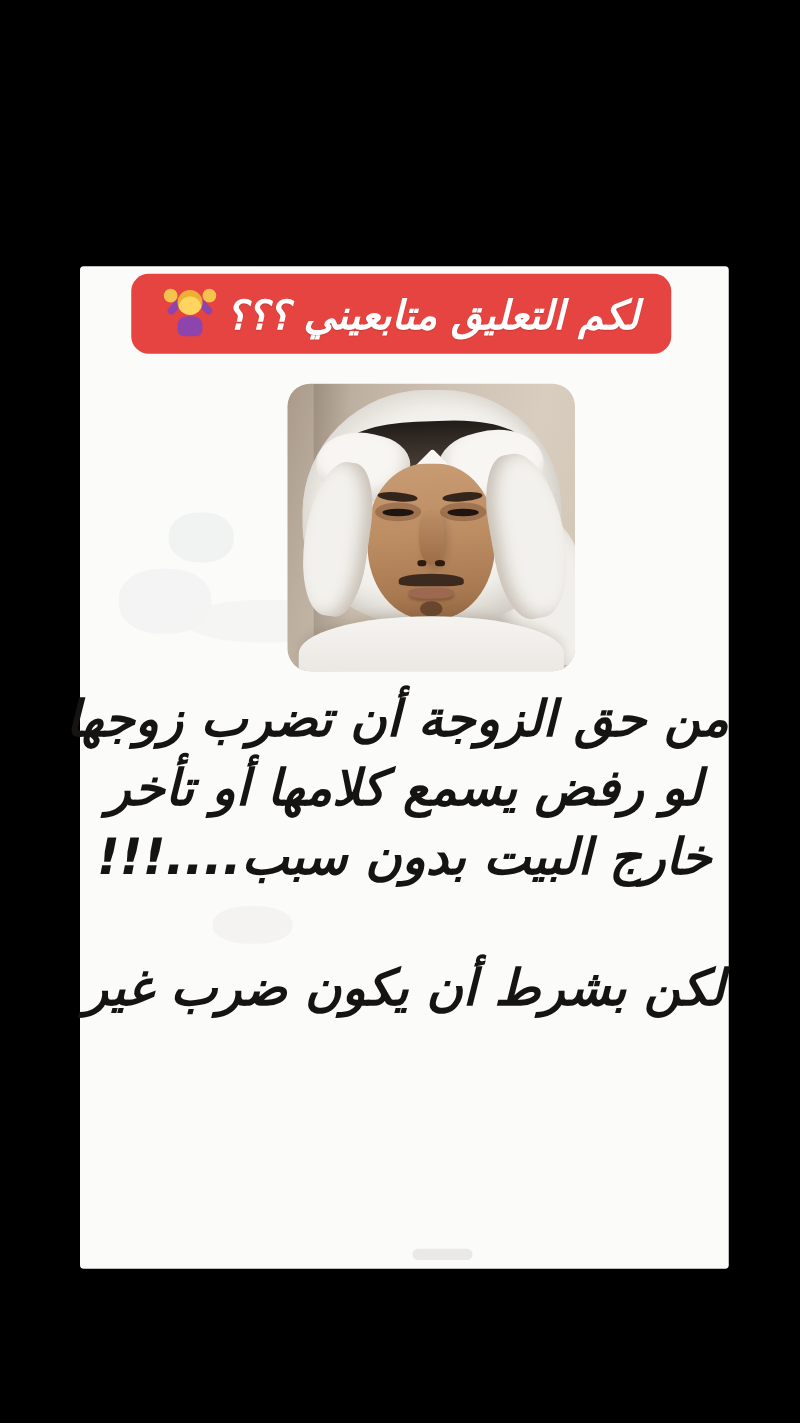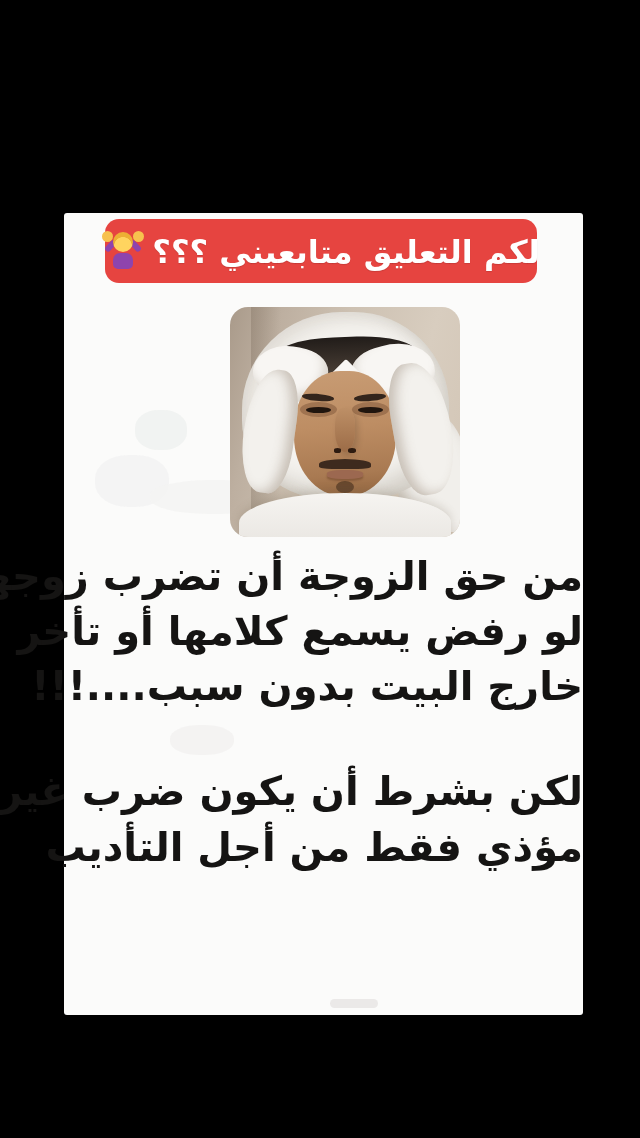--- a/index.html
+++ b/index.html
@@ -11,21 +11,21 @@
   }
   *{margin:0;padding:0;box-sizing:border-box;}
   html,body{width:640px;height:1138px;overflow:hidden;}
   body{background:var(--page-bg);font-family:"DejaVu Sans",sans-serif;position:relative;}
 
   .stage{position:absolute;inset:0;background:var(--page-bg);}
 
   
   .card{
     position:absolute;left:64px;top:213px;width:519px;height:802px;
-    background:var(--card-bg);border-radius:3px;
+    background:var(--card-bg);border-radius:3px;font-style:italic;
   }
   .smudge{position:absolute;border-radius:45%;pointer-events:none;}
   .sm-a{left:71px;top:197px;width:52px;height:40px;background:#ecefee;opacity:.7;}
   .sm-b{left:31px;top:242px;width:74px;height:52px;background:#f3f3f2;opacity:.8;}
   .sm-c{left:86px;top:267px;width:130px;height:34px;background:#f4f4f3;opacity:.8;}
   .sm-d{left:106px;top:512px;width:64px;height:30px;background:#f2f1f0;opacity:.8;}
   .sm-e{left:266px;top:786px;width:48px;height:9px;background:#e9e7e5;border-radius:5px;opacity:.9;}
 
   
   .banner{
@@ -174,17 +174,16 @@
     </div>
 
     <div class="para para-1">
       <span>من حق الزوجة أن تضرب زوجها</span>
       <span>لو رفض يسمع كلامها أو تأخر</span>
       <span>خارج البيت بدون سبب....!!!</span>
     </div>
 
     <div class="para para-2">
       <span>لكن بشرط أن يكون ضرب غير</span>
-      <span>مؤذي فقط من أجل التأديب</span>
     </div>
 
   </div>
 </div>
 
 </body></html>

